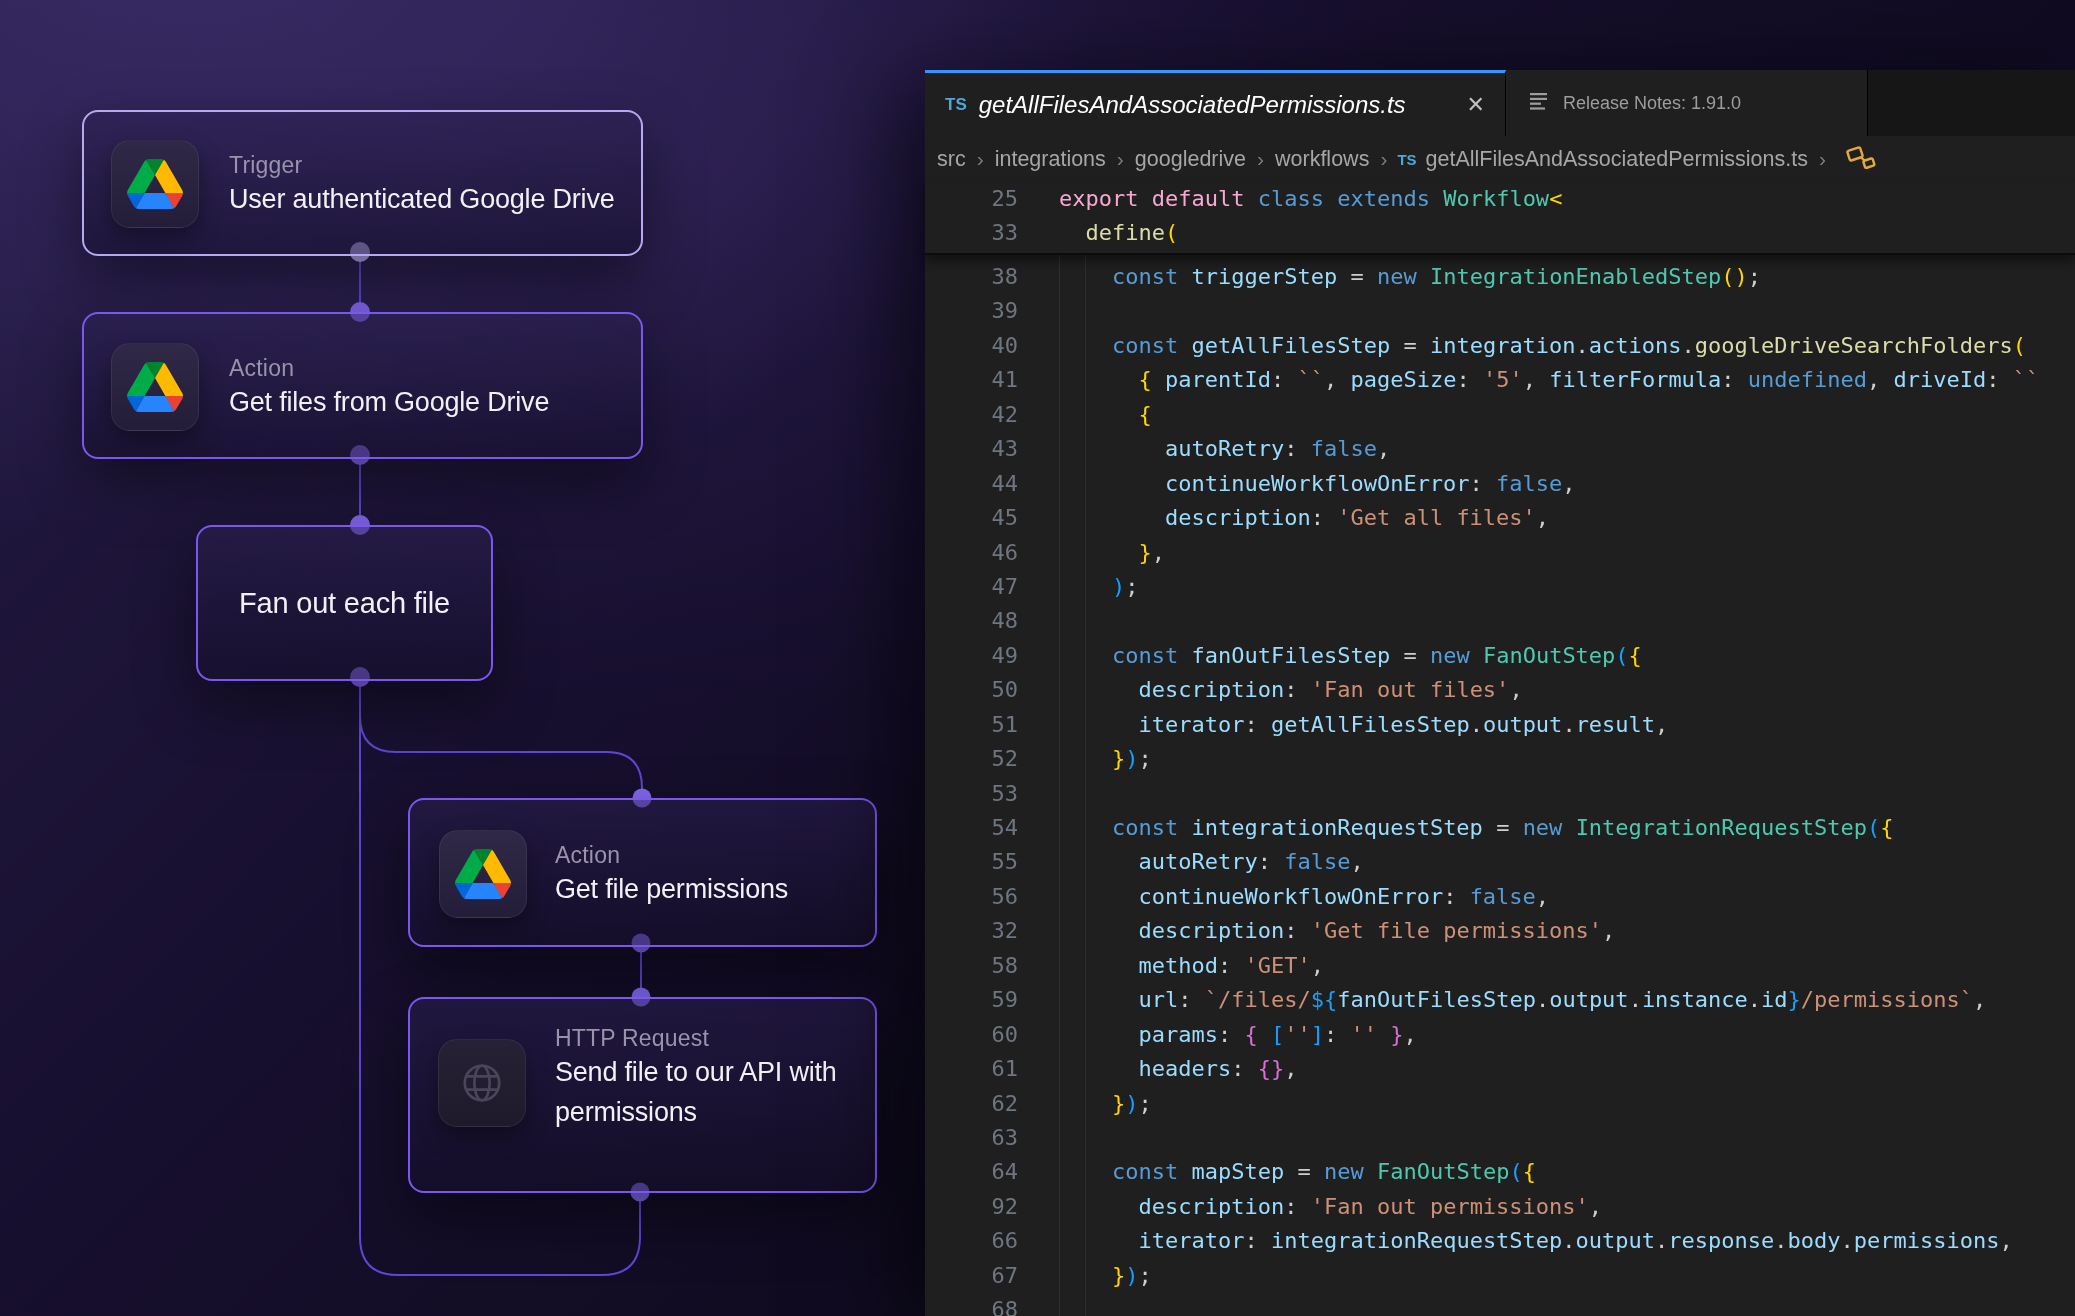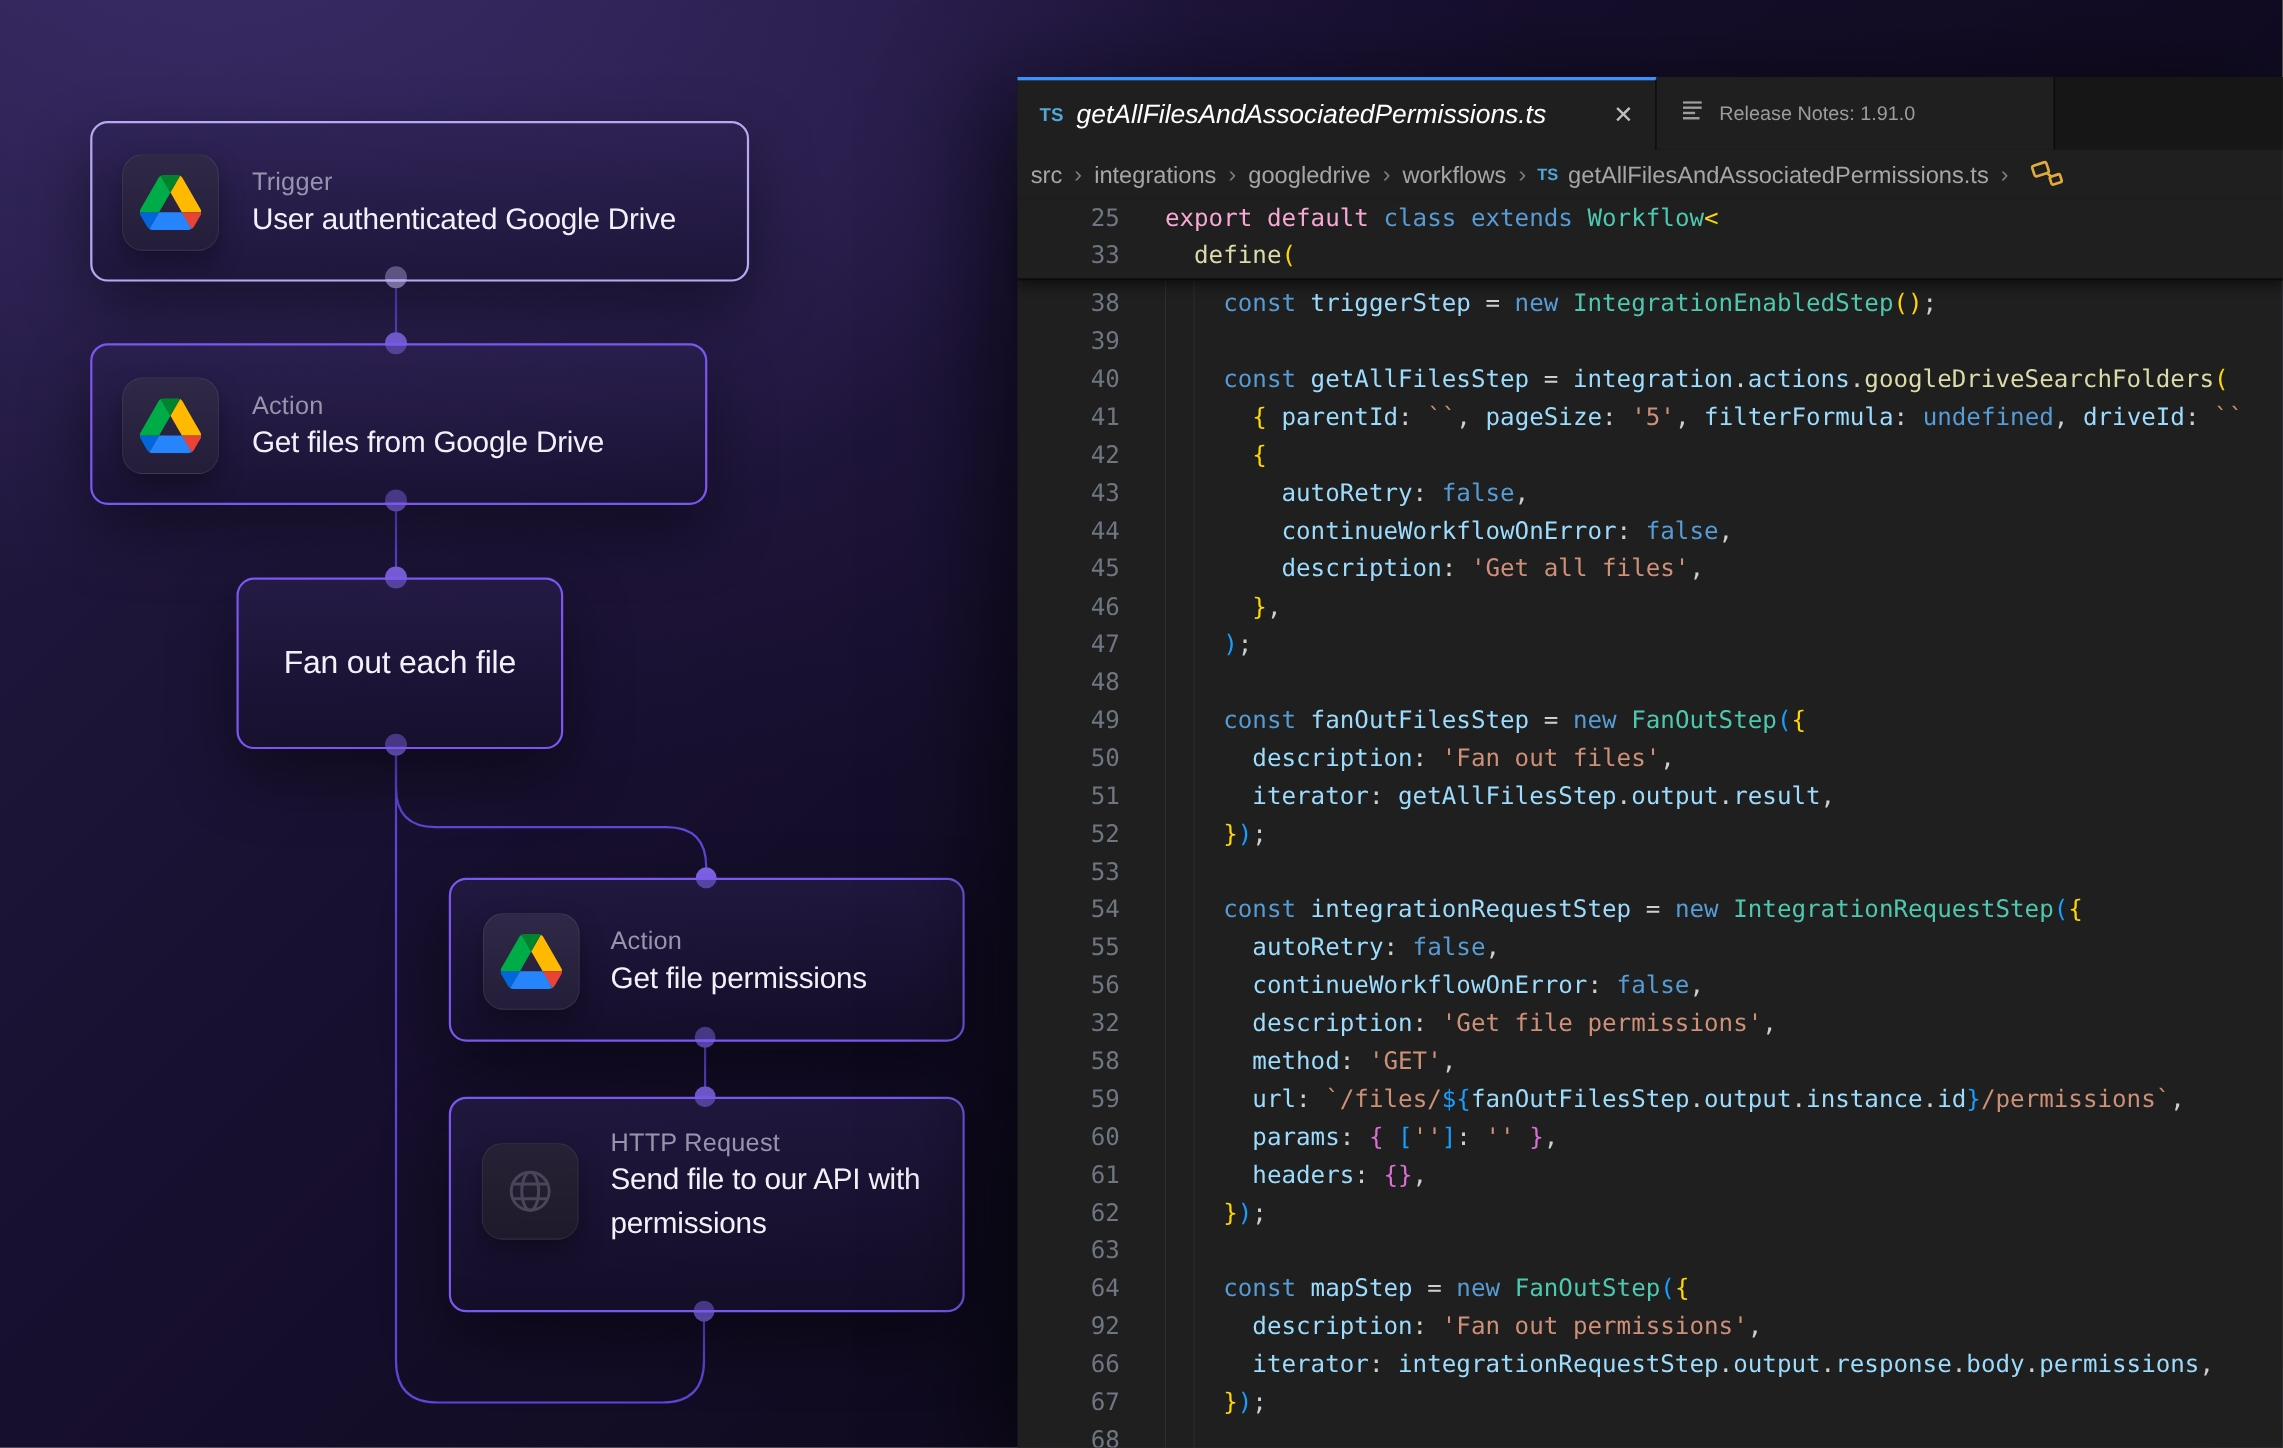--- a/index.html
+++ b/index.html
@@ -12,21 +12,21 @@
       linear-gradient(135deg,#241b44 0%,#170f2e 38%,#0e0a1c 72%,#0a0715 100%);
   }
   
   .diagram{position:absolute;inset:0;width:925px;height:1316px;}
   .wires{position:absolute;inset:0;}
   .node{
     position:absolute;border:2px solid #7a58ef;border-radius:16px;
     background:linear-gradient(180deg,rgba(44,33,82,.50),rgba(20,14,42,.55));
     box-shadow:0 24px 60px rgba(0,0,0,.45);
   }
-  .node.light{border-color:#b7a9ef;padding-left:38px;}
+  .node.light{border-color:#b7a9ef;}
   .tile{
     position:absolute;width:86px;height:86px;border-radius:19px;
     background:linear-gradient(180deg,#2f2947,#241d39);
     border:1px solid rgba(255,255,255,.07);
     display:flex;align-items:center;justify-content:center;
     box-shadow:0 10px 22px rgba(0,0,0,.35);
   }
   .tile.dark{background:linear-gradient(180deg,#262134,#1e1a2b);}
   .ntext{position:absolute;left:145px;}
   .nlabel{color:#9a93ac;font-size:23px;letter-spacing:.2px;}
@@ -123,21 +123,21 @@
         <path d="M59.8 53H27.45L13.75 76.8c1.35.8 2.9 1.2 4.5 1.2h50.8c1.6 0 3.15-.45 4.5-1.2z" fill="#2684fc"></path>
         <path d="M73.4 26.5l-12.7-22c-.8-1.4-1.95-2.5-3.3-3.3L43.65 25l16.15 28h27.45c0-1.55-.4-3.1-1.2-4.5z" fill="#ffba00"></path>
       </svg>
     </div>
     <div class="ntext" style="top:41px;">
       <div class="nlabel">Action</div>
       <div class="ntitle">Get files from Google Drive</div>
     </div>
   </div>
 
-  <div class="node centered" style="left:215px;top:525px;width:293px;height:152px;justify-content:center;">
+  <div class="node centered" style="left:196px;top:525px;width:293px;height:152px;justify-content:center;">
     <div class="ntitle" style="font-size:29px;">Fan out each file</div>
   </div>
 
   <div class="node" style="left:408px;top:798px;width:465px;height:145px;">
     <div class="tile" style="left:29px;top:30px;">
       <svg width="56" height="50" viewBox="0 0 87.3 78">
         <path d="M6.6 66.85l3.85 6.65c.8 1.4 1.95 2.5 3.3 3.3l13.75-23.8h-27.5c0 1.55.4 3.1 1.2 4.5z" fill="#0066da"></path>
         <path d="M43.65 25L29.9 1.2c-1.35.8-2.5 1.9-3.3 3.3l-25.4 44a9.06 9.06 0 0 0-1.2 4.5h27.5z" fill="#00ac47"></path>
         <path d="M73.55 76.8c1.35-.8 2.5-1.9 3.3-3.3l1.6-2.75 7.65-13.1c.8-1.4 1.2-2.95 1.2-4.5h-27.5l5.85 11.5z" fill="#ea4335"></path>
         <path d="M43.65 25L57.4 1.2C56.05.4 54.5 0 52.9 0H34.4c-1.6 0-3.15.45-4.5 1.2z" fill="#00832d"></path>

